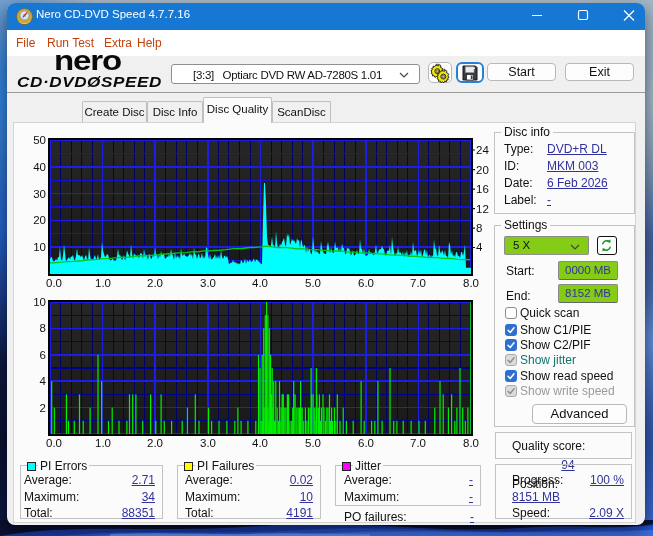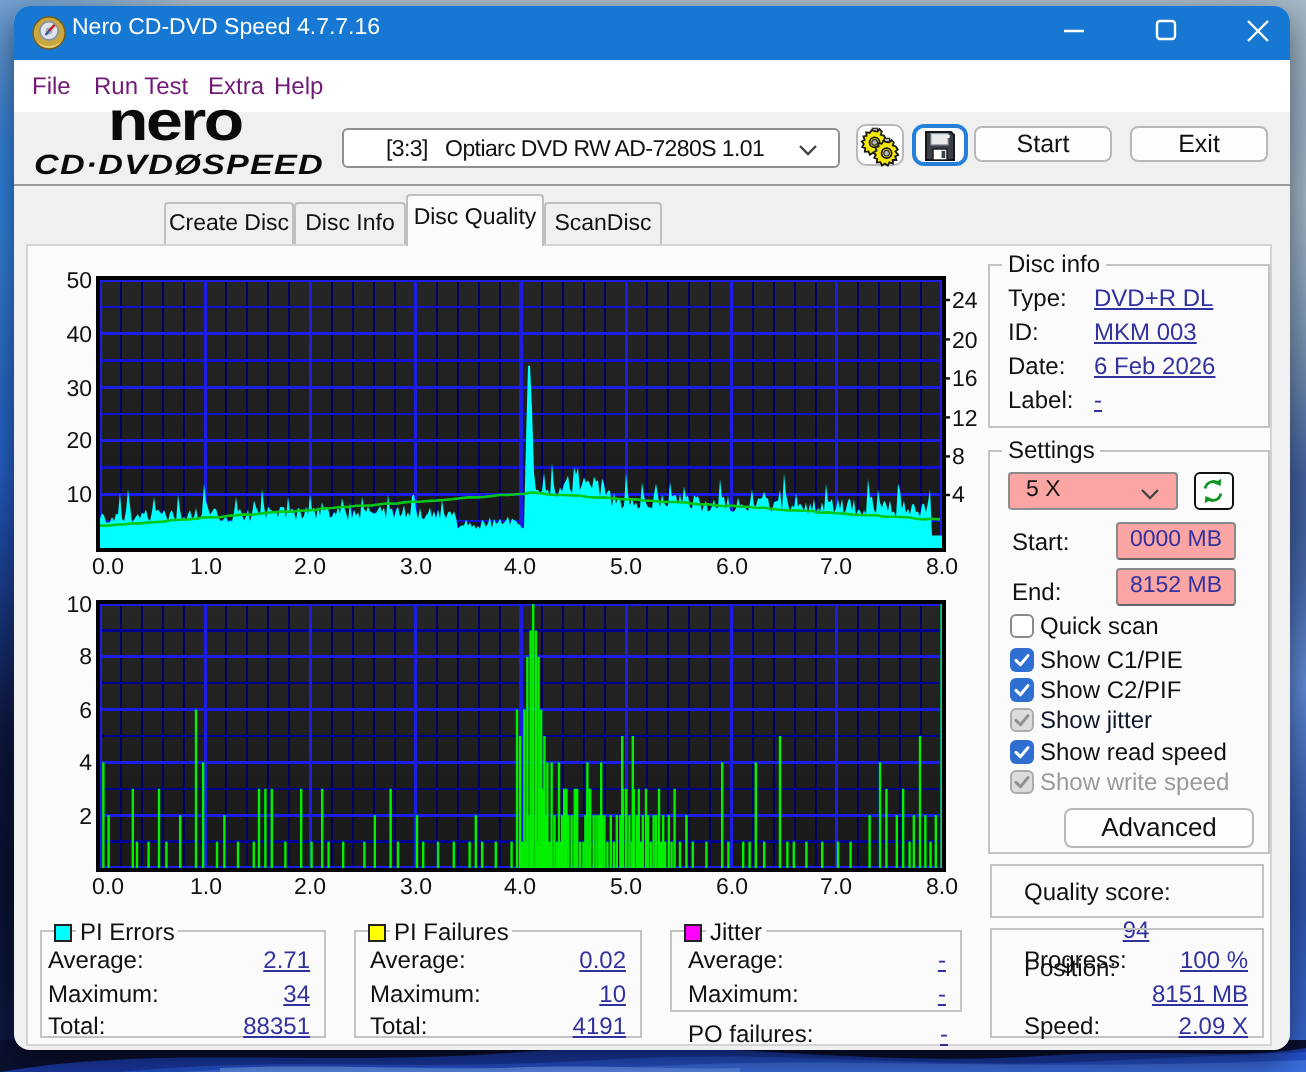--- a/index.html
+++ b/index.html
@@ -11,36 +11,36 @@
    radial-gradient(ellipse 13% 38% at 100% 18%, #a3b6c6 0%, rgba(163,182,198,0) 100%),
    radial-gradient(ellipse 10% 20% at 100% 64%, #7ba3d8 0%, rgba(123,163,216,0) 100%),
    linear-gradient(180deg, #a9bac7 0%, #93a9bd 6%, #5f86b8 13%, #40699f 26%, #1e3f8a 42%, #101b4a 58%, #0a1130 82%, #0d1a44 100%);
 }
 #waves { position:absolute; left:0; top:520px; width:653px; height:16px; }
 #win { position:absolute; left:7px; top:3px; width:638px; height:522px; background:#f0f0f0;
   border-radius:8px; overflow:hidden; box-shadow:0 6px 16px rgba(0,0,0,.5); }
 #title { position:absolute; left:0; top:0; width:100%; height:27px; background:#1778d4; }
 #title span { position:absolute; left:29px; top:5px; color:#fff; font-size:11.5px; }
 .menu { position:absolute; left:0; top:27px; width:100%; height:26px; background:#fff; }
-.menu span { position:absolute; top:6px; font-size:12px; color:#701a75; }
+.menu span { position:absolute; top:6px; font-size:12px; color:#c2410c; }
 #toolbar { position:absolute; left:0; top:53px; width:100%; height:37px; background:#f0f0f0;
   border-bottom:1px solid #9b9b9b; }
 .btn { position:absolute; background:#fdfdfd; border:1px solid #b8b8b8; border-radius:4px;
   font-size:12.5px; color:#111; text-align:center; }
 .tab { position:absolute; top:98px; height:22px; background:#f0f0f0; border:1px solid #bfbfbf;
   border-bottom:none; font-size:11.5px; color:#111; text-align:center; border-radius:2px 2px 0 0; }
 .tabsel { position:absolute; top:94px; height:26px; background:#fbfbfb; border:1px solid #bfbfbf;
   border-bottom:none; font-size:11.5px; color:#111; text-align:center; z-index:3; border-radius:2px 2px 0 0; }
 #pane { position:absolute; left:6px; top:119px; width:623px; height:401px; background:#fbfbfb;
   border:1px solid #d4d4d4; }
 .gbox { position:absolute; border:1px solid #c3c3c3; background:transparent; }
 .glabel { position:absolute; font-size:12px; color:#111; background:#fbfbfb; padding:0 3px; z-index:2; }
 .lab { position:absolute; font-size:12px; color:#111; }
 .val { position:absolute; font-size:12px; color:#32329e;text-decoration:underline; }
-.field { position:absolute; background:#fca5a5; border:1px solid #8a8a8a; border-bottom:1px solid #666;
+.field { position:absolute; background:#84cc16; border:1px solid #8a8a8a; border-bottom:1px solid #666;
   border-radius:2px; font-size:11.5px; color:#32329e; text-align:center; }
 .cb { position:absolute; width:12px; height:12px; border-radius:3px; }
 .legend { position:absolute; width:9px; height:9px; border:1px solid #222; z-index:3; }
 </style></head>
 <body>
 <svg id="waves" viewBox="0 0 653 16" preserveAspectRatio="none">
 <rect width="653" height="16" fill="#0a1130"></rect>
 <path d="M0 16 C 80 2, 160 14, 260 6 C 360 -2, 420 14, 520 8 C 580 4, 620 10, 653 4 L653 16 Z" fill="#1a3aa6"></path>
 <path d="M60 16 C 140 8, 200 16, 300 10 C 400 4, 470 16, 560 10 L 653 6 L653 16 Z" fill="#2552cc"></path>
 <path d="M90 16 C 160 11, 240 16, 330 13 C 430 8, 500 16, 653 10 L653 16 Z" fill="#3a6ee0"></path>
@@ -478,21 +478,21 @@
       </svg>
     </div>
     <div class="lab" style="left:513px;top:335px;color:#111">Show C2/PIF</div>
     <div class="cb" style="left:498px;top:351px;background:#dcdcdc;border:1px solid #ababab">
       <div style="margin:-1px 0 0 -1px">
         <svg width="12" height="12" viewBox="0 0 12 12" style="display:block">
           <path d="M3 6.2 L5.2 8.4 L9 3.8" fill="none" stroke="#909090" stroke-width="1.5" stroke-linecap="round" stroke-linejoin="round"></path>
         </svg>
       </div>
     </div>
-    <div class="lab" style="left:513px;top:350px;color:#0f172a">Show jitter</div>
+    <div class="lab" style="left:513px;top:350px;color:#0f766e">Show jitter</div>
     <div class="cb" style="left:498px;top:367px;background:#2f6fd2">
       <svg width="12" height="12" viewBox="0 0 12 12" style="display:block">
         <path d="M3 6.2 L5.2 8.4 L9 3.8" fill="none" stroke="#fff" stroke-width="1.5" stroke-linecap="round" stroke-linejoin="round"></path>
       </svg>
     </div>
     <div class="lab" style="left:513px;top:366px;color:#111">Show read speed</div>
     <div class="cb" style="left:498px;top:382px;background:#dcdcdc;border:1px solid #ababab">
       <div style="margin:-1px 0 0 -1px">
         <svg width="12" height="12" viewBox="0 0 12 12" style="display:block">
           <path d="M3 6.2 L5.2 8.4 L9 3.8" fill="none" stroke="#909090" stroke-width="1.5" stroke-linecap="round" stroke-linejoin="round"></path>
@@ -501,21 +501,21 @@
     </div>
     <div class="lab" style="left:513px;top:381px;color:#9a9a9a">Show write speed</div>
     <div class="btn" style="left:525px;top:401px;width:95px;height:20px;line-height:18px;font-size:13px">Advanced</div>
     <div class="gbox" style="left:488px;top:429px;width:137px;height:27px"></div>
     <div class="lab" style="left:505px;top:436px">Quality score:</div>
     <div class="val" style="left:505px;top:455px;width:112px;text-align:center">94</div>
     <div class="gbox" style="left:488px;top:461px;width:137px;height:55px"></div>
     <div class="lab" style="left:505px;top:470px">Progress:</div>
     <div class="val" style="left:505px;top:470px;width:112px;text-align:right">100 %</div>
     <div class="lab" style="left:505px;top:474px">Position:</div>
-    <div class="val" style="left:505px;top:487px;width:112px;text-align:right">8151 MB</div>
+    <div class="val" style="left:505px;top:487px;width:112px;">8151 MB</div>
     <div class="lab" style="left:505px;top:503px">Speed:</div>
     <div class="val" style="left:505px;top:503px;width:112px;text-align:right">2.09 X</div>
     <div class="gbox" style="left:13px;top:462px;width:143px;height:54px"></div>
     <div class="legend" style="left:20px;top:459px;background:#00ffff"></div>
     <div class="glabel" style="left:31px;top:456px;padding:0 2px">PI Errors</div>
     <div class="lab" style="left:17px;top:470px">Average:</div>
     <div class="val" style="left:17px;top:470px;width:131px;text-align:right">2.71</div>
     <div class="lab" style="left:17px;top:487px">Maximum:</div>
     <div class="val" style="left:17px;top:487px;width:131px;text-align:right">34</div>
     <div class="lab" style="left:17px;top:503px">Total:</div>

